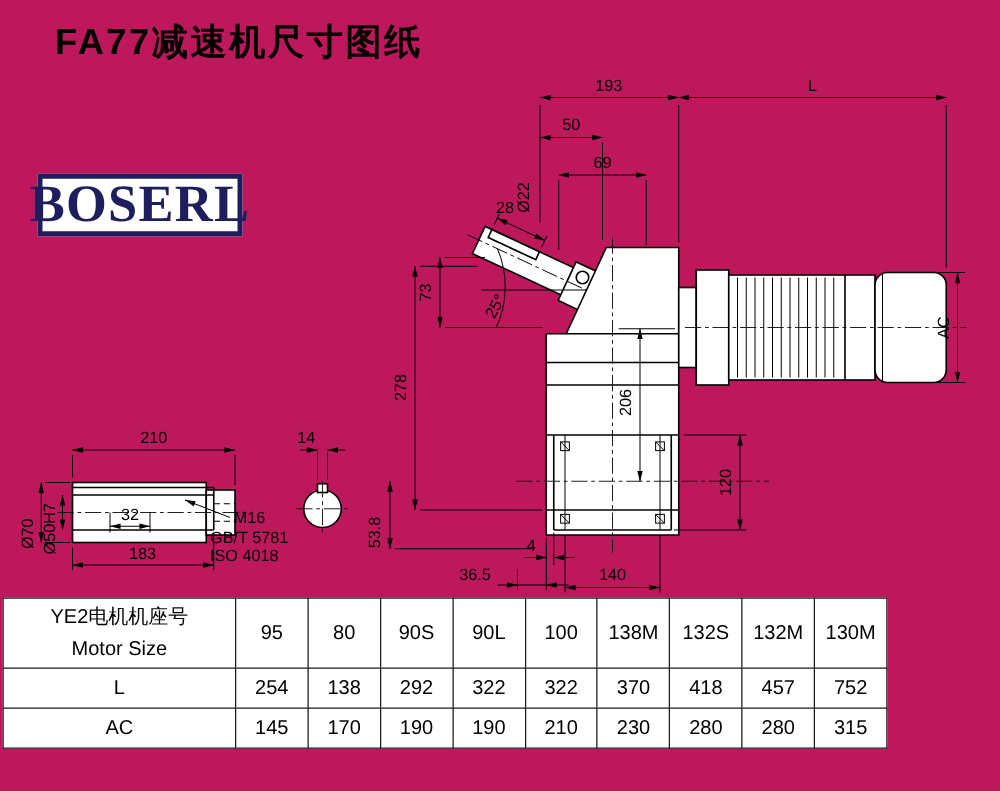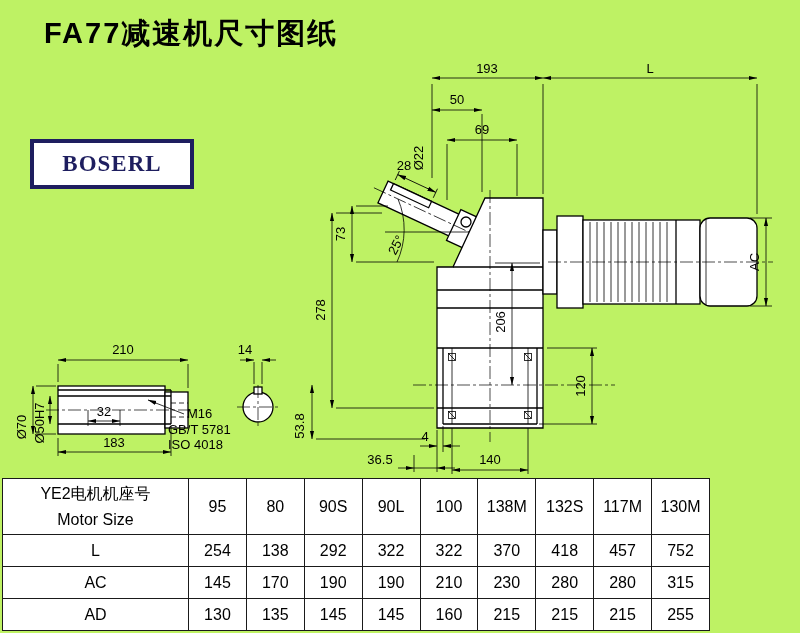--- a/index.html
+++ b/index.html
@@ -1,22 +1,22 @@
 <!DOCTYPE html>
 <html><head>
 <meta charset="utf-8">
 <style>
   html,body{margin:0;padding:0;background:#fff;}
-  .page{position:relative;width:800px;height:633px;background:#bef264;overflow:hidden;
+  .page{position:relative;width:800px;height:633px;background:#be185d;overflow:hidden;
         font-family:"Liberation Sans",sans-serif;color:#000;}
   .title{position:absolute;left:44px;top:14px;font-size:29px;font-weight:bold;
          letter-spacing:2px;white-space:nowrap;}
   .logo{position:absolute;left:30px;top:139px;width:156px;height:42px;
         border:4px solid #1e1e5f;display:flex;align-items:center;justify-content:center;
-        font-family:"Liberation Serif",serif;font-size:23px;font-weight:bold;color:#1e1e5f;
+        font-family:"Liberation Serif",serif;font-size:42px;font-weight:bold;color:#1e1e5f;
         letter-spacing:1px;background:#fff;}
   svg.draw{position:absolute;left:0;top:0;}
   
   .ol{stroke:#000;stroke-width:1.3;fill:none;}
   .fw{stroke:#000;stroke-width:1.3;fill:#fff;}
   .thin{stroke:#000;stroke-width:0.8;fill:none;}
   .cl{stroke:#000;stroke-width:0.7;fill:none;stroke-dasharray:13 3 3 3;}
   .dash{stroke:#000;stroke-width:0.8;fill:none;stroke-dasharray:5 3;}
   .dt{font:13px "Liberation Sans",sans-serif;fill:#000;text-anchor:middle;}
   .dts{font:13px "Liberation Sans",sans-serif;fill:#000;text-anchor:start;}
@@ -241,21 +241,21 @@
         <div>YE2电机机座号</div>
         <div>Motor Size</div>
       </td>
       <td>95</td>
       <td>80</td>
       <td>90S</td>
       <td>90L</td>
       <td>100</td>
       <td>138M</td>
       <td>132S</td>
-      <td>117M</td>
+      <td>132M</td>
       <td>130M</td>
     </tr>
     <tr class="data">
       <td>L</td>
       <td>254</td>
       <td>138</td>
       <td>292</td>
       <td>322</td>
       <td>322</td>
       <td>370</td>
@@ -268,28 +268,16 @@
       <td>145</td>
       <td>170</td>
       <td>190</td>
       <td>190</td>
       <td>210</td>
       <td>230</td>
       <td>280</td>
       <td>280</td>
       <td>315</td>
     </tr>
-    <tr class="data">
-      <td>AD</td>
-      <td>130</td>
-      <td>135</td>
-      <td>145</td>
-      <td>145</td>
-      <td>160</td>
-      <td>215</td>
-      <td>215</td>
-      <td>215</td>
-      <td>255</td>
-    </tr>
   </tbody>
     </table>
 
 </div>
 
 </body></html>

